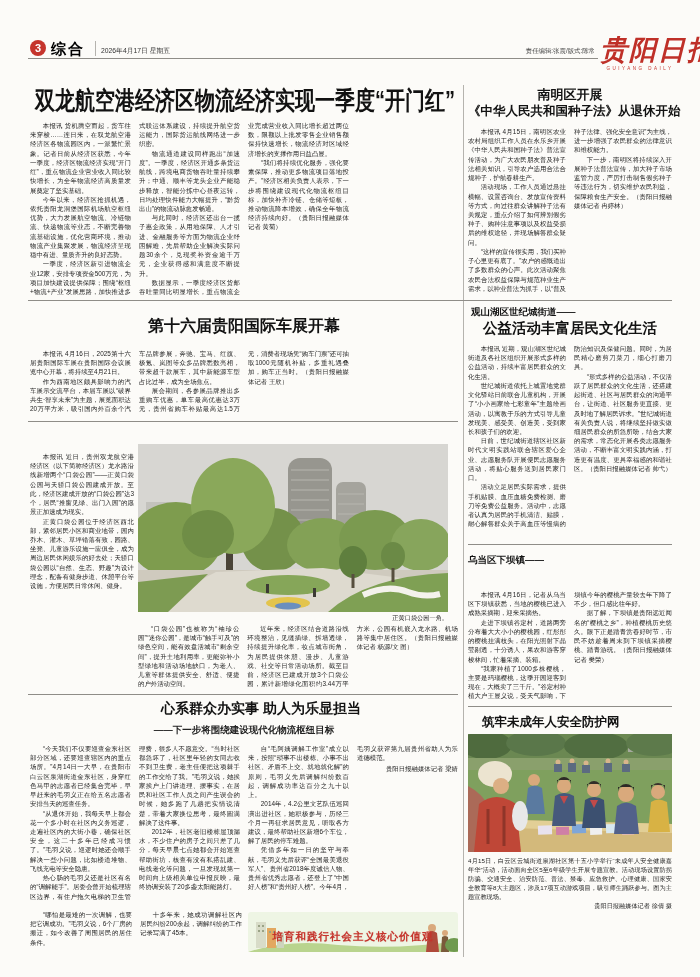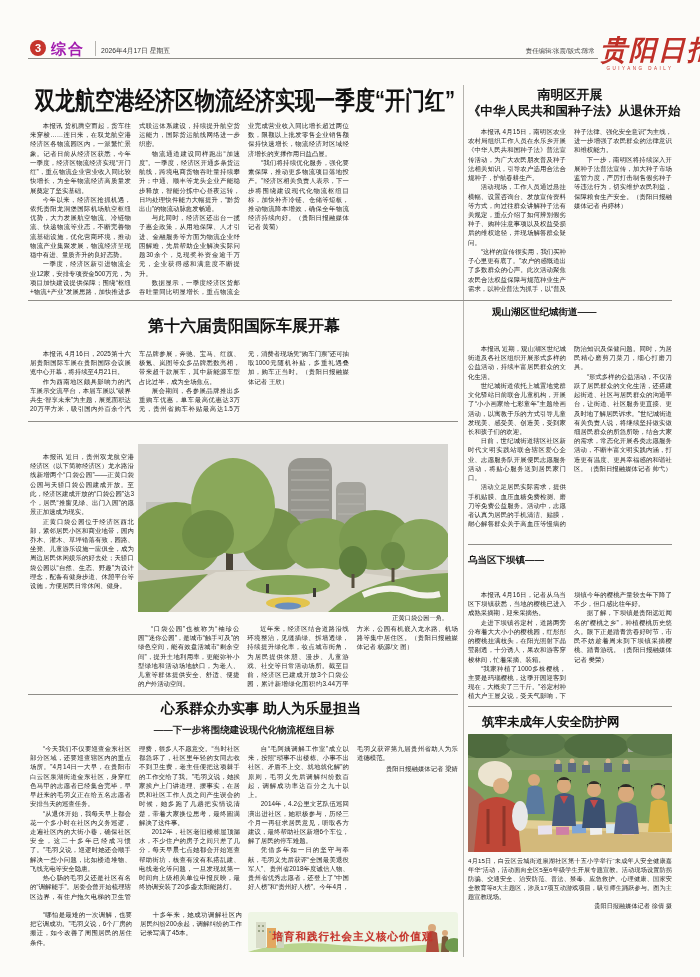--- a/index.html
+++ b/index.html
@@ -4,21 +4,21 @@
 <style>
   html,body{margin:0;padding:0;background:#dddad4;}
   .page{position:relative;width:700px;height:977px;margin:0 auto;background:#fcfbf8;
         font-family:"Liberation Sans",sans-serif;color:#1a1a1a;overflow:hidden;}
   .abs{position:absolute;}
   .hline{position:absolute;height:1px;background:#8f8d88;}
   .vline{position:absolute;width:1px;background:#b5b3ae;}
   
   .pagenum{width:16px;height:16px;border-radius:50%;background:#c5342c;color:#fff;
            font-weight:bold;font-size:11px;line-height:16px;text-align:center;}
-  .section{color:#a21caf;font-weight:bold;font-size:15px;letter-spacing:2px;}
+  .section{color:#000000;font-weight:bold;font-size:15px;letter-spacing:2px;}
   .date{font-size:6.8px;color:#333;}
   .editor{font-size:6.4px;color:#444;}
   .masthead{color:#bf3028;font-family:"Liberation Serif",serif;font-style:italic;
             font-weight:bold;font-size:27px;letter-spacing:2px;white-space:nowrap;}
   .masthead-sub{color:#c5342c;font-size:4.5px;letter-spacing:2.5px;text-align:center;}
   
   .hl{font-weight:900;color:#121212;text-align:center;white-space:nowrap;}
   .kicker{font-weight:bold;color:#121212;font-size:9.5px;}
   .subhead{font-weight:bold;color:#222;text-align:center;font-size:9.5px;}
   
@@ -73,21 +73,22 @@
 
   <div class="hline" style="left:28px;top:300px;width:644px;"></div>
 
   <div class="abs hl" style="left:30px;top:316px;width:428px;font-size:16px;">第十六届贵阳国际车展开幕</div>
   <div class="abs body-text" style="left:30px;top:349px;width:428px;height:69px;column-count:4;column-gap:8px;">
     <p class="bp">本报讯 4月16日，2025第十六届贵阳国际车展在贵阳国际会议展览中心开幕，将持续至4月21日。</p>
     <p class="bp">作为西南地区颇具影响力的汽车展示交流平台，本届车展以“破界共生·智享未来”为主题，展览面积达20万平方米，吸引国内外百余个汽车品牌参展，奔驰、宝马、红旗、极氪、岚图等众多品牌悉数亮相，带来超千款展车，其中新能源车型占比过半，成为全场焦点。</p>
     <p class="bp">展会期间，各参展品牌推出多重购车优惠，单车最高优惠达3万元，贵州省购车补贴最高达1.5万元，消费者现场凭“购车门票”还可抽取1000元随机补贴，多重礼遇叠加，购车正当时。（贵阳日报融媒体记者 王欣）</p>
   </div>
 
-  <div class="abs kicker" style="left:492px;top:306px;">观山湖区世纪城街道——</div>
+  <div class="abs kicker" style="left:471px;top:306px;">观山湖区世纪城街道——</div>
+  <div class="abs hl" style="left:468px;top:319px;width:204px;font-size:14.5px;">公益活动丰富居民文化生活</div>
   <div class="abs body-text" style="left:468px;top:344px;width:204px;height:192px;column-count:2;column-gap:8px;">
     <p class="bp">本报讯 近期，观山湖区世纪城街道及各社区组织开展形式多样的公益活动，持续丰富居民群众的文化生活。</p>
     <p class="bp">世纪城街道依托上城置地党群文化驿站日前联合儿童机构，开展了“小小画家绘七彩童年”主题绘画活动，以寓教于乐的方式引导儿童发现美、感受美、创造美，受到家长和孩子们的欢迎。</p>
     <p class="bp">日前，世纪城街道辖区社区新时代文明实践站联合辖区爱心企业、志愿服务队开展便民志愿服务活动，将贴心服务送到居民家门口。</p>
     <p class="bp">活动立足居民实际需求，提供手机贴膜、血压血糖免费检测、磨刀等免费公益服务。活动中，志愿者认真为居民的手机清洁、贴膜，耐心解答群众关于高血压等慢病的防治知识及保健问题。同时，为居民精心磨剪刀菜刀，细心打磨刀具。</p>
     <p class="bp">“形式多样的公益活动，不仅活跃了居民群众的文化生活，还搭建起街道、社区与居民群众的沟通平台，让街道、社区服务更直接、更及时地了解居民诉求。”世纪城街道有关负责人说，将继续坚持做实做细居民群众的所急所盼，结合大家的需求，常态化开展各类志愿服务活动，不断丰富文明实践内涵，打造更有温度、更具幸福感的和谐社区。（贵阳日报融媒体记者 帅弋）</p>
   </div>
 
   <div class="hline" style="left:28px;top:421px;width:430px;"></div>
 

